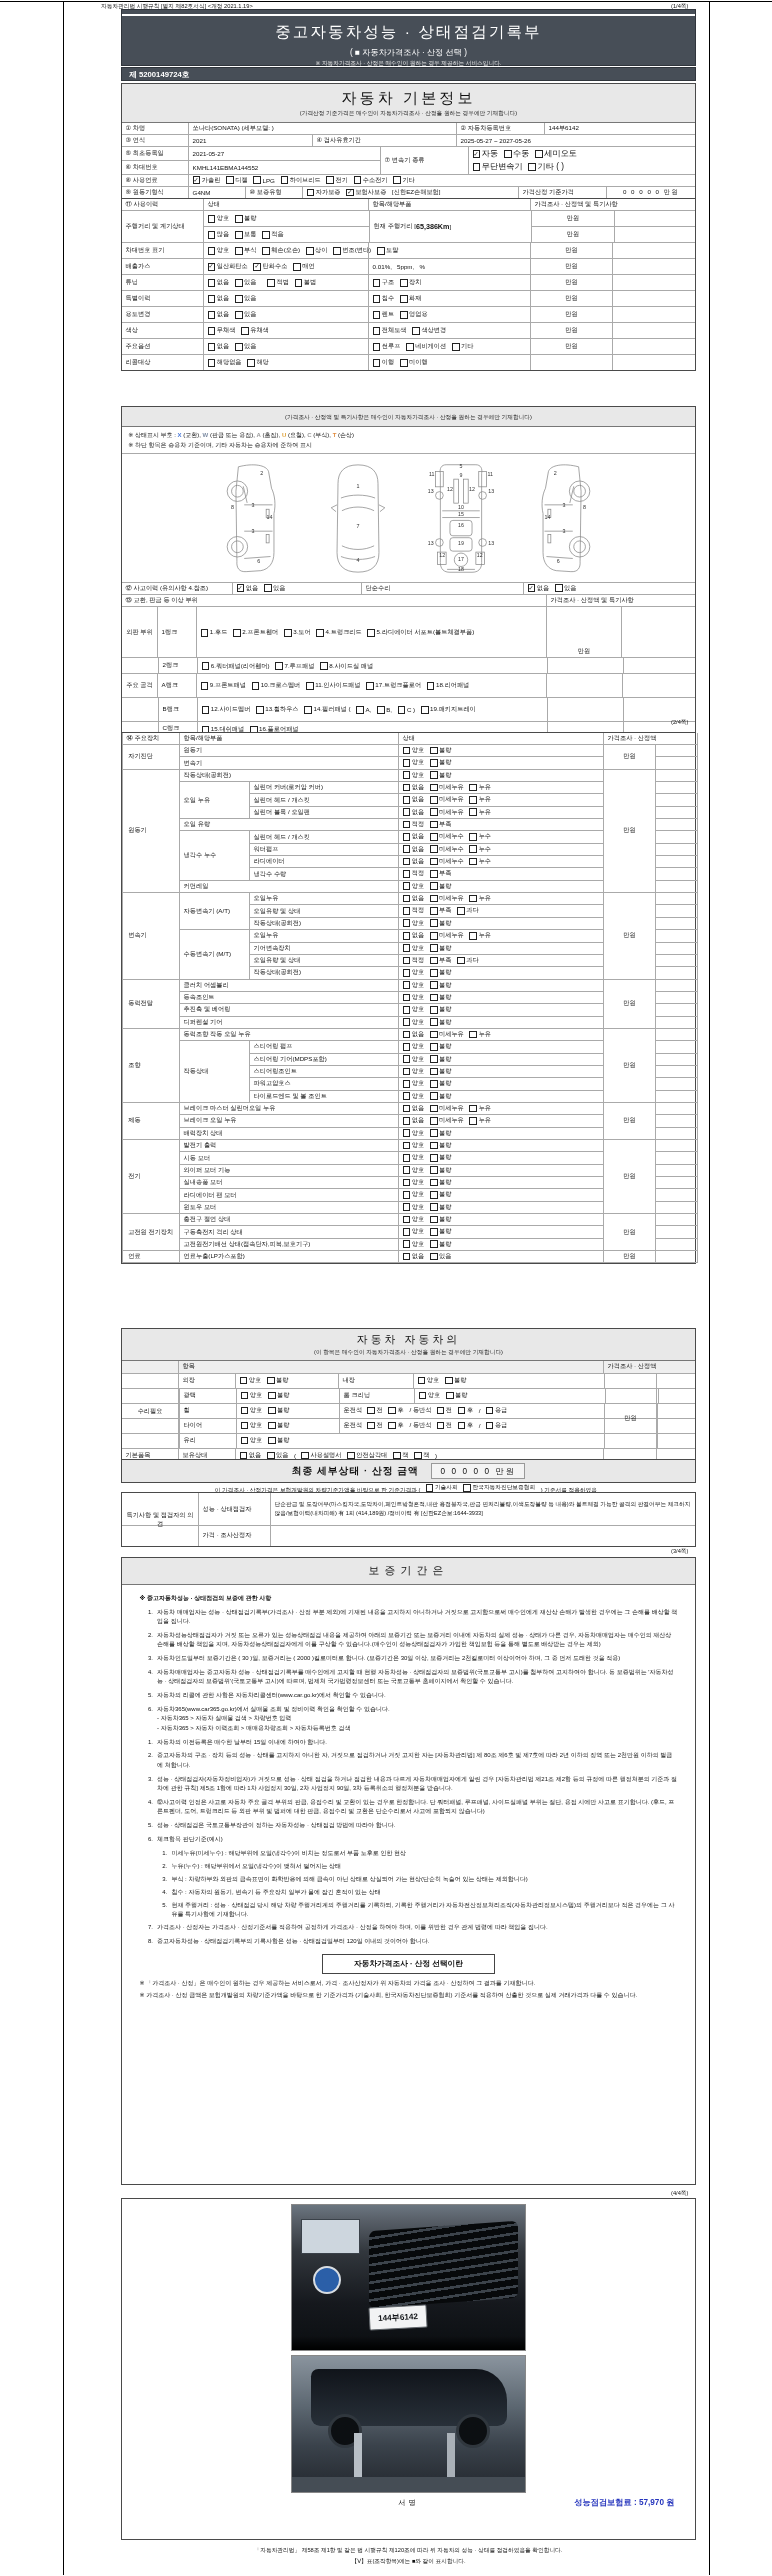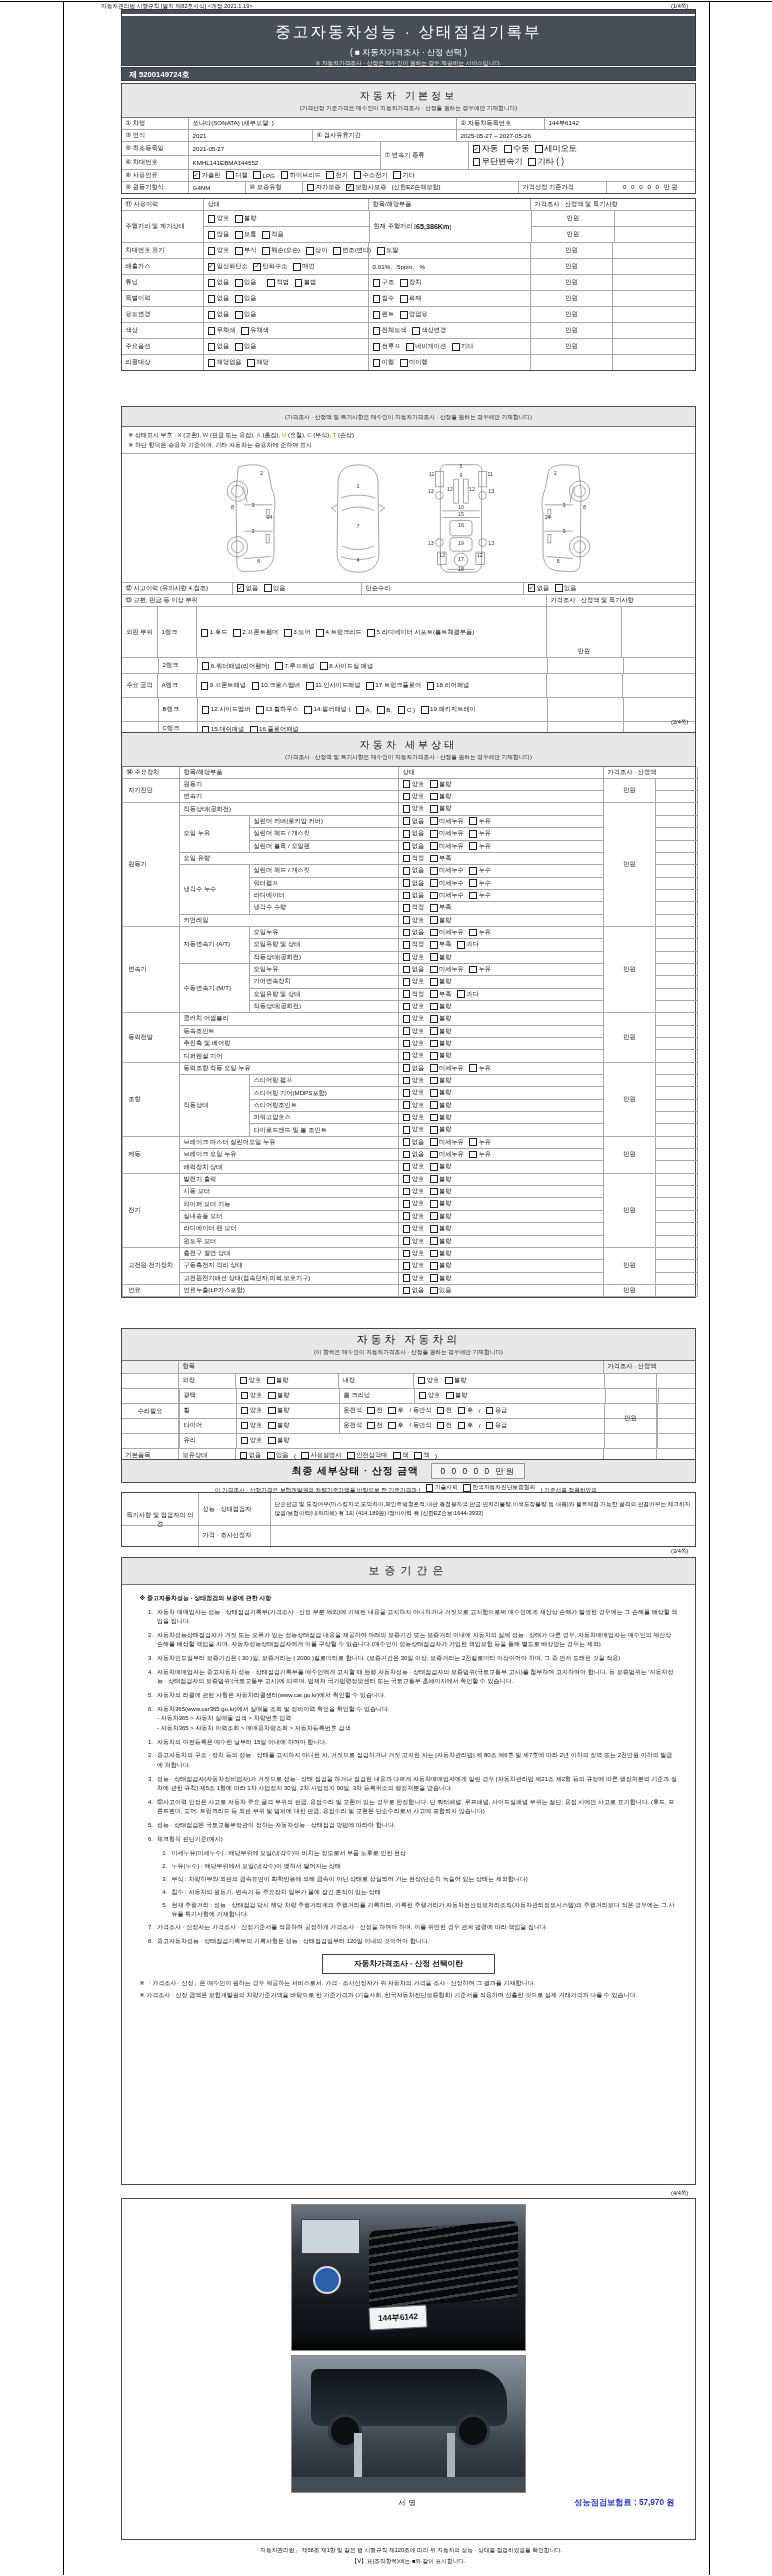--- a/index.html
+++ b/index.html
@@ -6,21 +6,21 @@
   body{position:relative;width:773px;height:2576px;background:#fff;
        font-family:"Liberation Sans","DejaVu Sans",sans-serif;color:#111;overflow:hidden;}
   .edge-top{position:absolute;left:0;top:1px;width:773px;height:1px;background:#000;}
   .edge-l{position:absolute;left:63px;top:1px;width:1px;height:2574px;background:#000;}
   .edge-r{position:absolute;left:709px;top:1px;width:1px;height:2574px;background:#000;}
   .abs{position:absolute;}
   .small{font-size:5.7px;}
   .box{position:absolute;left:121px;width:575px;border:1px solid #4a4a4a;background:#fff;box-sizing:border-box;}
   .dark{background:#474e57;color:#fff;}
   .sect-head{background:#e8e8e8;text-align:center;padding:4.6px 3.1px 3.6px;border-bottom:0.5px solid #777;}
-  .sect-title{font-size:10px;letter-spacing:3.1px;}
+  .sect-title{font-size:15px;letter-spacing:3.1px;}
   .sect-sub{font-size:5.7px;margin-top:2.6px;color:#222;}
   
   .trow{display:flex;align-items:stretch;border-top:0.5px solid #aaa;box-sizing:border-box;}
   .tc{border-right:0.5px solid #aaa;padding:1px 3.6px;display:flex;align-items:center;
       box-sizing:border-box;font-size:6.2px;min-height:11.3px;}
   .tc:last-child{border-right:none;}
   .cth{background:#fff;font-size:6.2px;}
   .center{justify-content:center;text-align:center;}
   
   .grp{display:inline-flex;align-items:center;margin-right:5.7px;white-space:nowrap;}
@@ -693,24 +693,20 @@
         </div>
         <div style="width:75px;border-right:0.5px solid #aaa;"></div>
         <div class="tc" style="flex:1;border-right:none;"></div>
       </div>
     </div>
 </div>
 
 <div class="abs small" style="left:671px;top:719px;">(2/4쪽)</div>
 
 <div class="box" style="top:732px;">
-  <div class="sect-head">
-    <div class="sect-title">자동차 세부상태</div>
-    <div class="sect-sub">(가격조사 · 산정액 및 특기사항은 매수인이 자동차가격조사 · 산정을 원하는 경우에만 기재합니다)</div>
-  </div>
   <table id="detail-table">
     <colgroup>
         <col style="width:57px">
         <col style="width:70px">
         <col style="width:149px">
         <col style="width:205px">
         <col style="width:52px">
         <col style="width:42px">
       </colgroup>
     <tbody id="detail-body">

